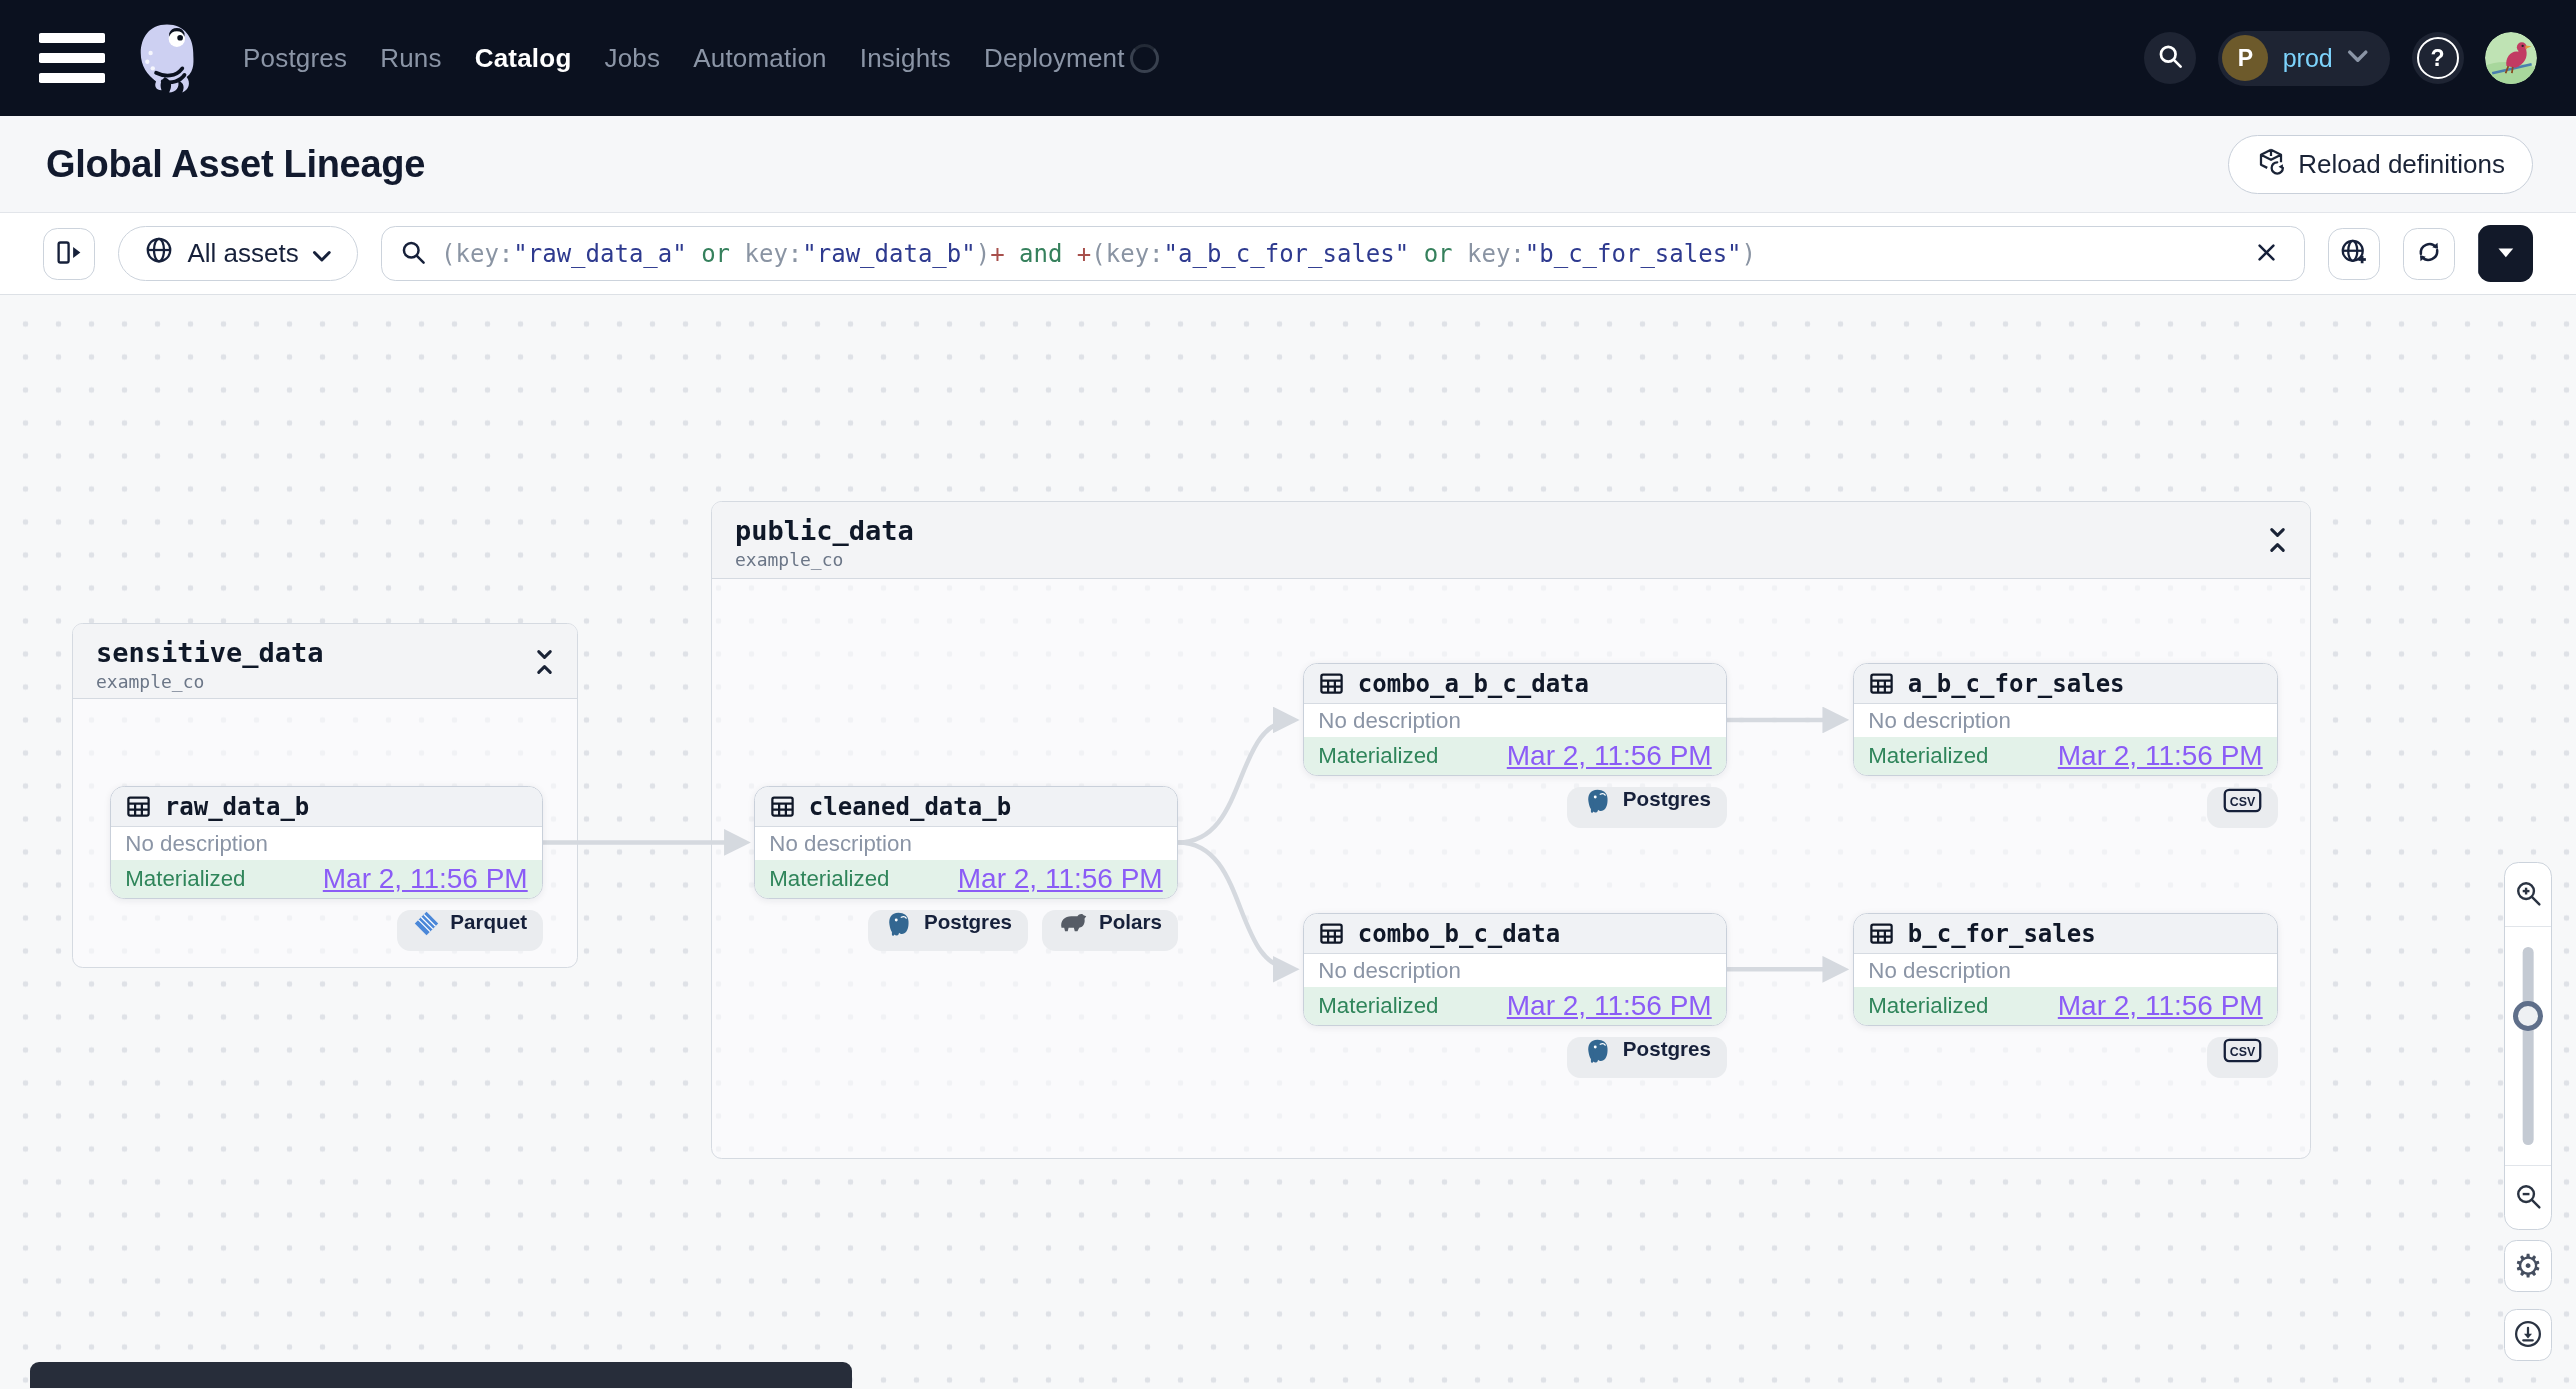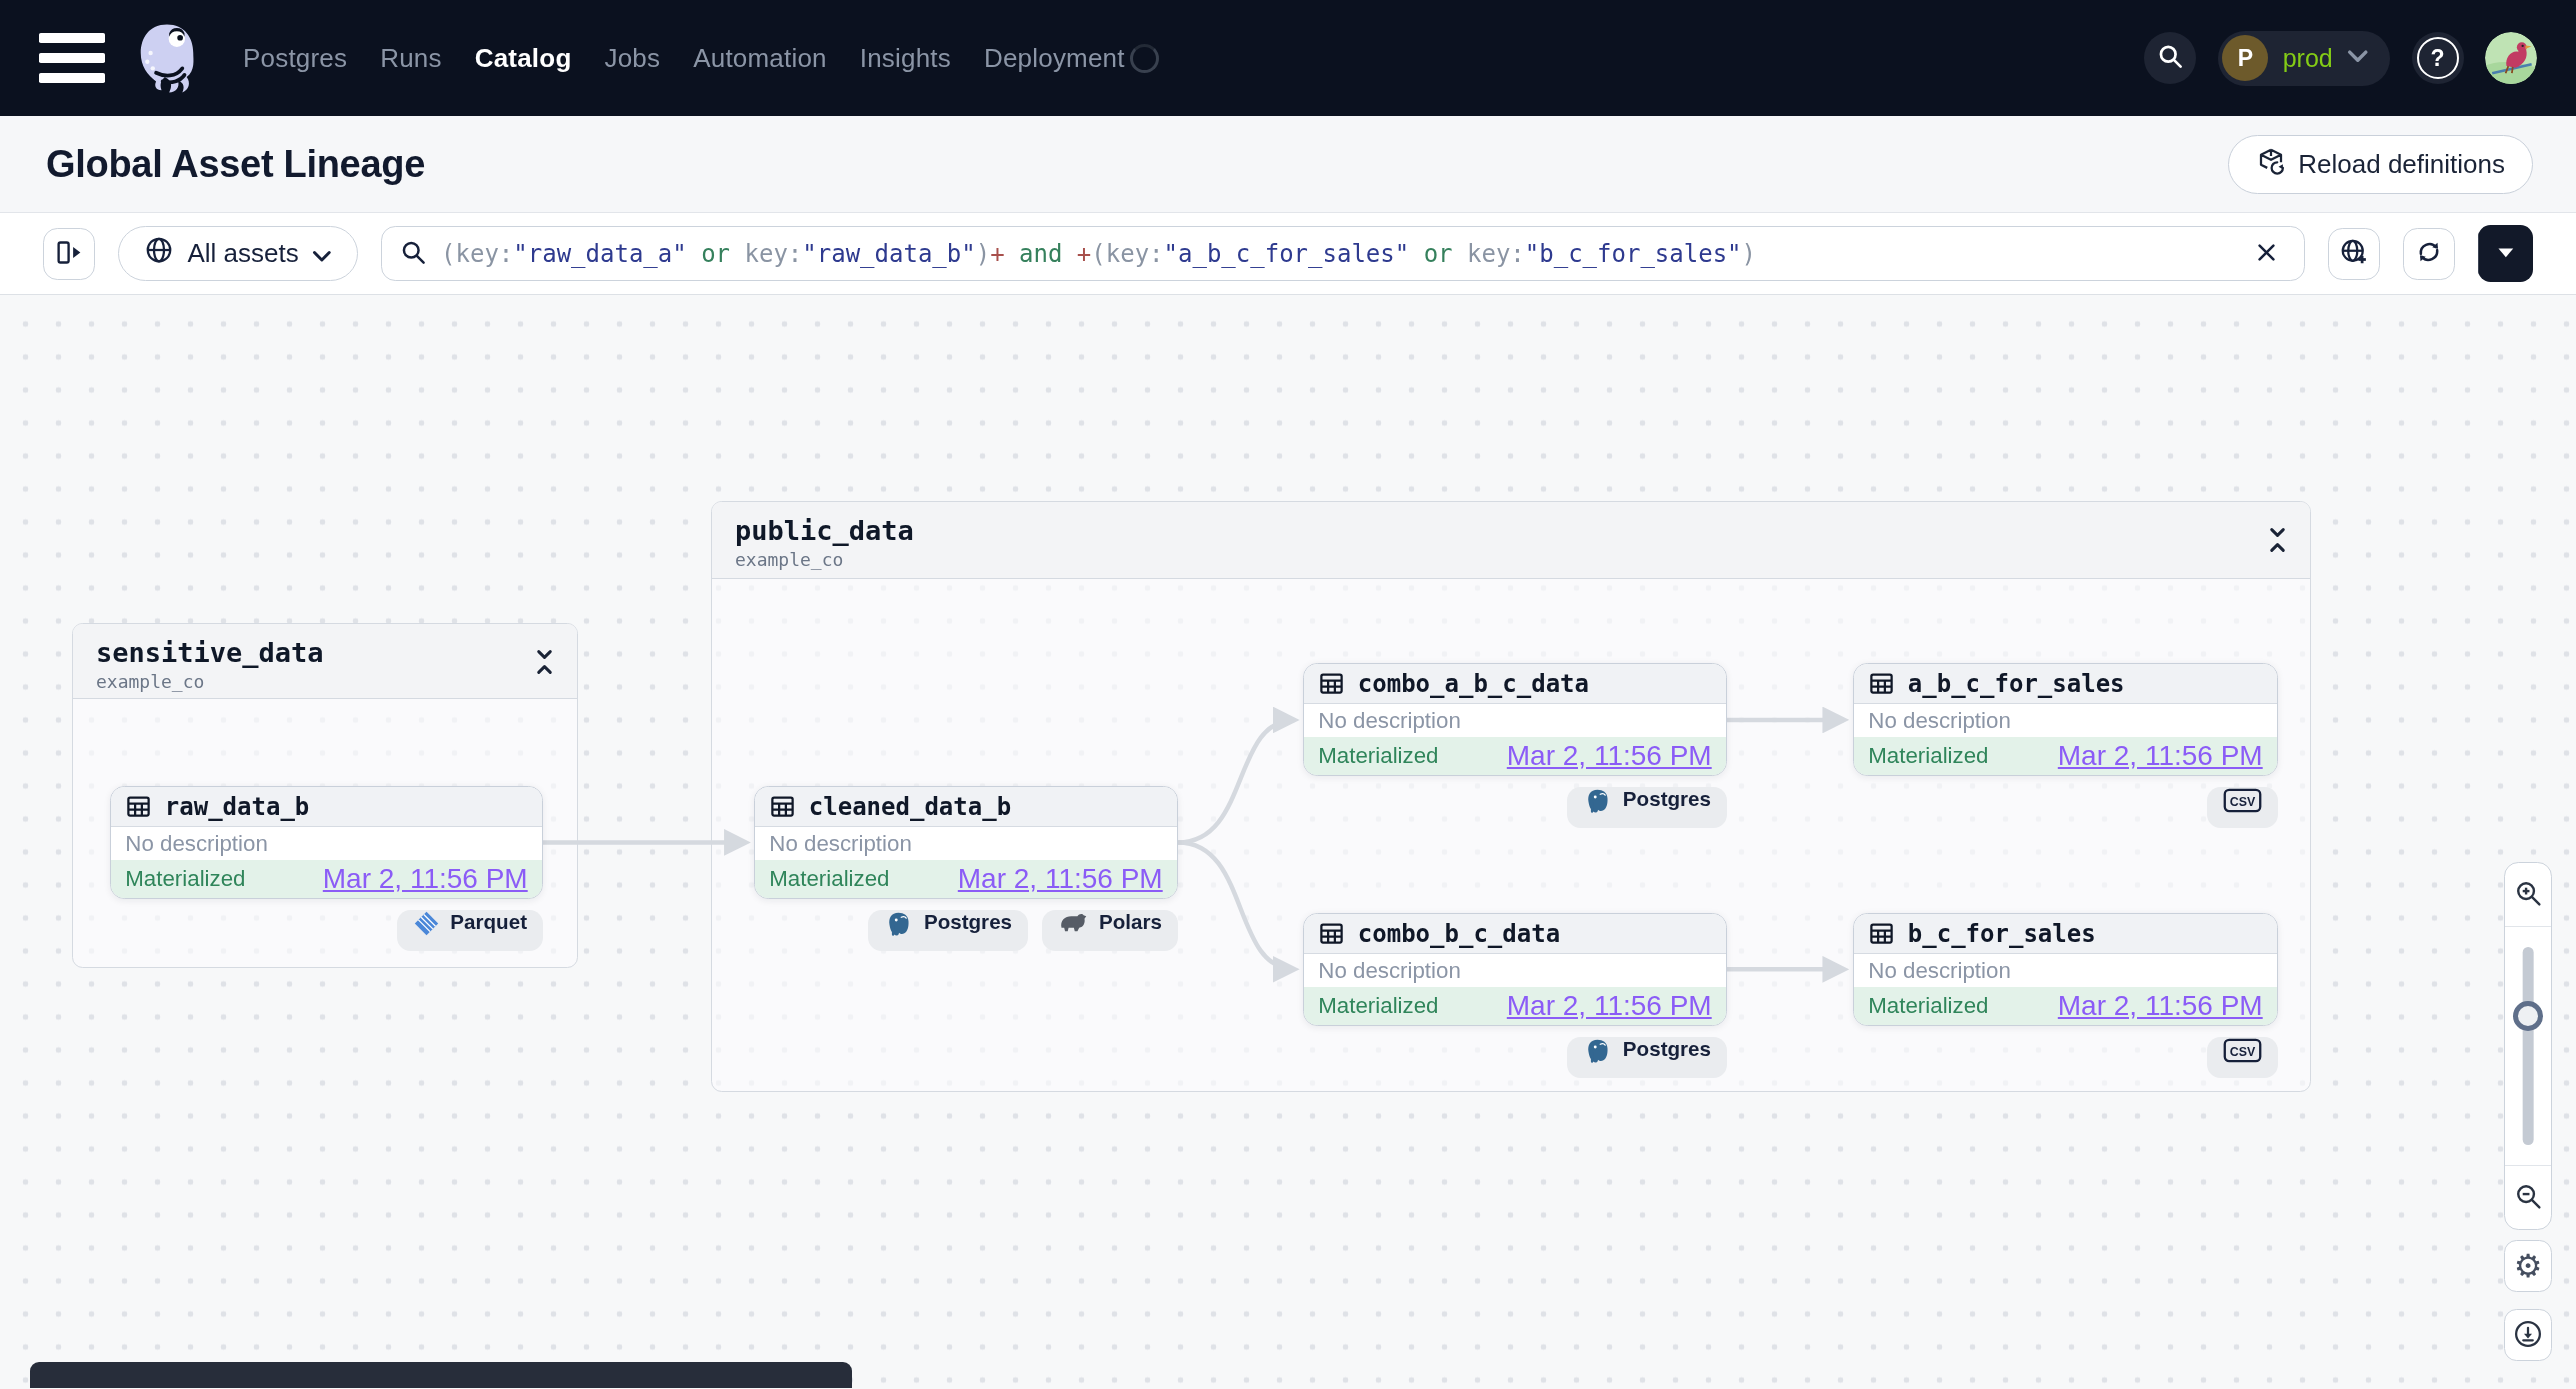--- a/index.html
+++ b/index.html
@@ -17,21 +17,21 @@
   .hamburger span{display:block;width:66px;height:11.6px;background:#ffffff;border-radius:1.8px;}
   .logo{width:70px;height:77px;display:inline-flex;align-items:center;justify-content:center;margin-right:41px;}
   .nav-links{display:flex;align-items:center;gap:33px;}
   .nav-links a{font-size:26px;color:#8b95a6;text-decoration:none;letter-spacing:0.2px;}
   .nav-links a.active{color:#ffffff;font-weight:700;}
   .spinner{width:23px;height:23px;border-radius:50%;border:3.6px solid #39414f;border-top-color:#232a36;display:inline-block;margin-left:5.4px;}
   .nav-right{margin-left:auto;display:flex;align-items:center;gap:21.5px;}
   .circle-btn{width:52px;height:52px;border-radius:50%;background:#1e2433;display:inline-flex;align-items:center;justify-content:center;}
   .prod-pill{height:55px;border-radius:28px;background:#1e2433;display:inline-flex;align-items:center;gap:14.3px;padding:0 21.5px 0 4.5px;}
   .prod-avatar{width:46px;height:46px;border-radius:50%;background:#6d5a2b;color:#fff;font-size:23px;font-weight:600;display:inline-flex;align-items:center;justify-content:center;}
-  .prod-label{color:#84cc16;font-size:25px;}
+  .prod-label{color:#7dd3fc;font-size:25px;}
   .help-q{width:38px;height:38px;border-radius:50%;border:2.7px solid #ffffff;color:#ffffff;font-size:23px;font-weight:700;display:inline-flex;align-items:center;justify-content:center;}
   .avatar{width:52px;height:52px;border-radius:50%;overflow:hidden;display:inline-flex;}
 
   
   .page-header{height:97px;background:#f6f7f9;border-bottom:0.9px solid #e2e5ea;display:flex;align-items:center;padding:0 43px 0 46px;box-sizing:border-box;}
   .page-header h1{margin:0;font-size:38px;font-weight:650;color:#121a2e;letter-spacing:-0.3px;}
   .reload-btn{margin-left:auto;height:59px;border:1.8px solid #c9d0da;border-radius:29.5px;background:#ffffff;display:inline-flex;align-items:center;gap:12.5px;padding:0 27px;font-size:26px;color:#1a2336;}
 
   
   .toolbar{height:82px;background:#ffffff;border-bottom:1.8px solid #dde1e6;display:flex;align-items:center;padding:0 43px;box-sizing:border-box;gap:23px;}
@@ -299,21 +299,21 @@
         <button class="collapse-btn">
           <span style="display: inline-flex;">
             <svg width="25" height="30" viewBox="0 0 20 26" fill="none" stroke="#1a2336" stroke-width="2.6" stroke-linecap="round" stroke-linejoin="round">
               <polyline points="5,4 10,9 15,4"></polyline>
               <polyline points="5,22 10,17 15,22"></polyline>
             </svg>
           </span>
         </button>
       </div>
     </div>
-    <div class="group" style="left: 711px; top: 206px; width: 1600px; height: 591px;">
+    <div class="group" style="left: 711px; top: 206px; width: 1600px; height: 658px;">
       <div class="group-header" style="height: 77px;">
         <div class="group-title">public_data</div>
         <div class="group-sub">example_co</div>
         <button class="collapse-btn">
           <span style="display: inline-flex;">
             <svg width="25" height="30" viewBox="0 0 20 26" fill="none" stroke="#1a2336" stroke-width="2.6" stroke-linecap="round" stroke-linejoin="round">
               <polyline points="5,4 10,9 15,4"></polyline>
               <polyline points="5,22 10,17 15,22"></polyline>
             </svg>
           </span>

